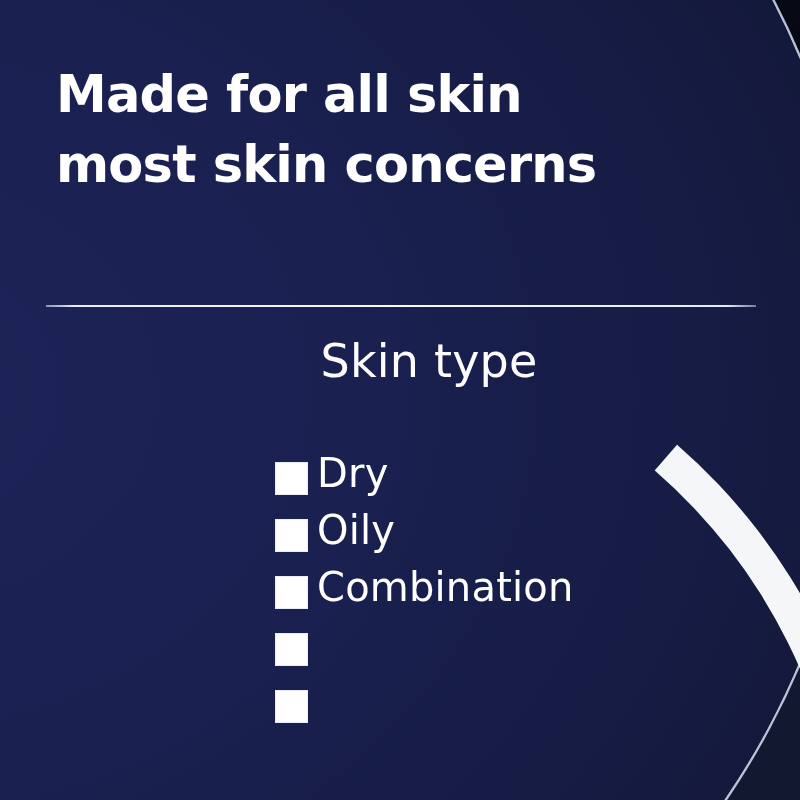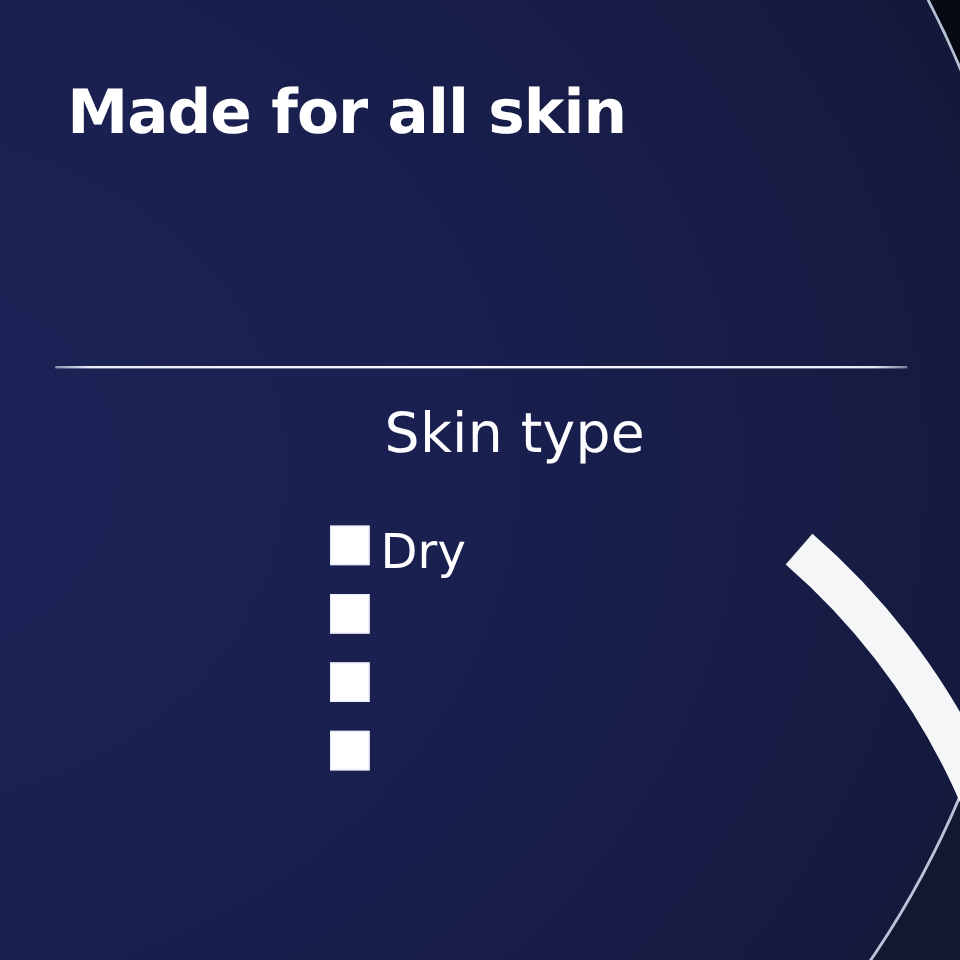--- a/index.html
+++ b/index.html
@@ -131,21 +131,21 @@
     letter-spacing:0.2px;
   }
 
   .options {
     position:absolute;
     left:275px; top:438px;
     width:480px;
   }
   .option-row {
     display:flex;
-    align-items:flex-start;
+    align-items:flex-end;
     height:57px;
   }
   .checkbox {
     width:33px; height:33px;
     flex:0 0 33px;
     background:#ffffff;
     border:1px solid #e9edf7;
   }
   .option-label {
     margin-left:9px;
@@ -167,36 +167,42 @@
   <div class="arc-faint"></div>
   <div class="navy-body"></div>
   <div class="swoosh-trail"></div>
   <div class="swoosh"></div>
   <div class="navy-inner"></div>
 
   <div class="content">
 
     <h1 class="headline">
       <span class="ln">Made for all skin</span>
+      <span class="ln">most skin concerns</span>
     </h1>
 
     <div class="divider"></div>
 
     <h2 class="subtitle">Skin type</h2>
 
     <div class="options">
 
       <div class="option-row">
         <span class="checkbox"></span>
         <span class="option-label">Dry</span>
       </div>
 
-
-      <div class="option-row">
-        <span class="checkbox"></span>
+      <div class="option-row">
+        <span class="checkbox"></span>
+        <span class="option-label">Oily</span>
+      </div>
+
+      <div class="option-row">
+        <span class="checkbox"></span>
+        <span class="option-label">Combination</span>
       </div>
 
       <div class="option-row">
         <span class="checkbox"></span>
       </div>
 
       <div class="option-row">
         <span class="checkbox"></span>
       </div>
 

